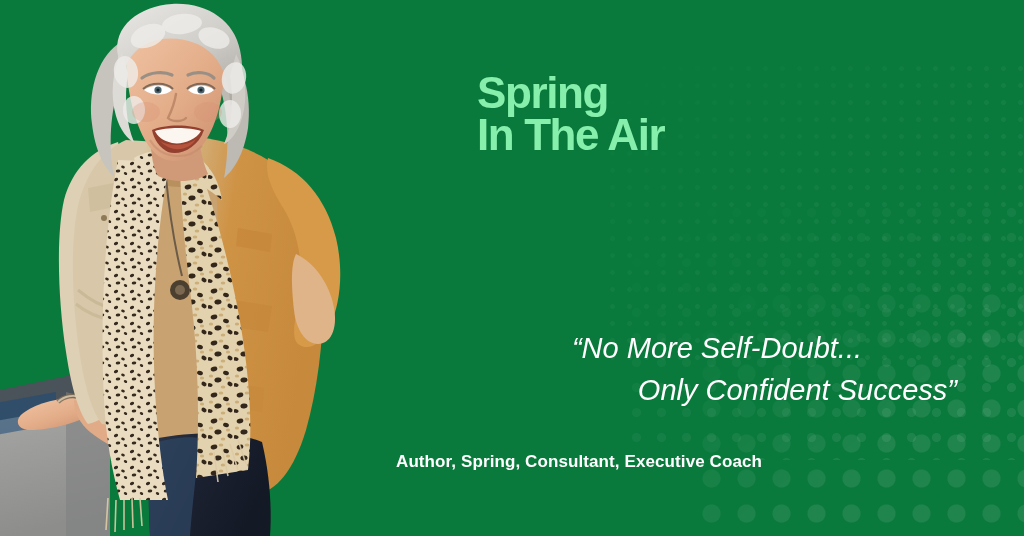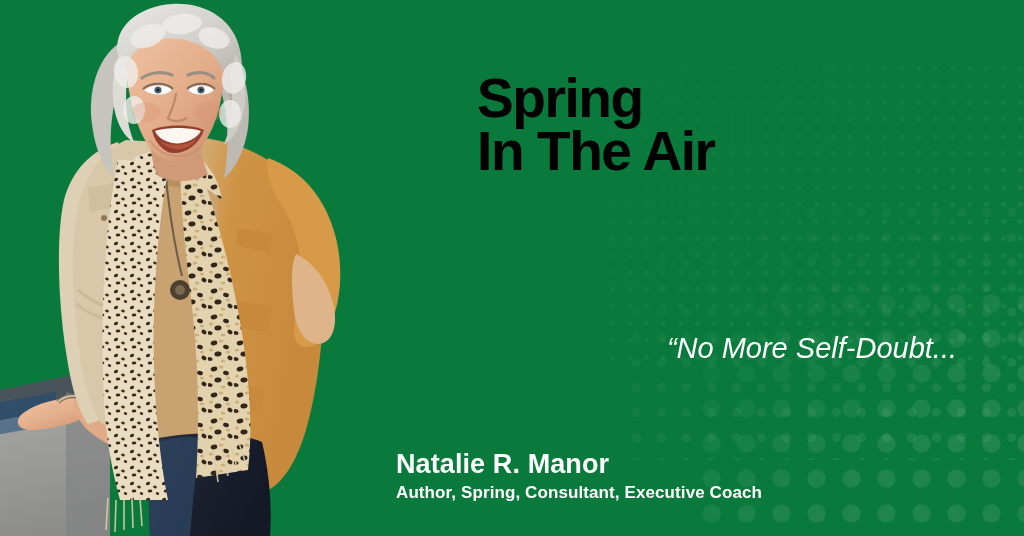--- a/index.html
+++ b/index.html
@@ -40,39 +40,39 @@
     background-image:radial-gradient(circle at 50% 50%, rgba(255,255,255,0.085) 8.5px, rgba(255,255,255,0) 9.6px);
     background-size:35px 35px;
     -webkit-mask-image:linear-gradient(to bottom right, rgba(0,0,0,0) 4%, rgba(0,0,0,1) 62%);
             mask-image:linear-gradient(to bottom right, rgba(0,0,0,0) 4%, rgba(0,0,0,1) 62%);
   }
 
   
   #headline {
     position:absolute;
     left:477px; top:72px;
-    color:#000000;
+    color:#86efac;
     font-weight:bold;
-    font-size:55px;
+    font-size:44px;
     line-height:0.96;
     letter-spacing:-1.4px;
     white-space:pre-line;
     text-shadow:0 0 1px rgba(0,0,0,0.12);
   }
 
   #quote {
     position:absolute;
     left:477px; top:327px;
     width:480px;
     color:#ffffff;
     font-style:italic;
     font-size:29px;
     line-height:1.45;
   }
-  .quote-line-1 { display:block; text-align:right; }
+  .quote-line-1 { display:block; text-align:center; }
   .quote-line-2 { display:block; text-align:right; }
 
   #byline {
     position:absolute;
     left:396px; top:449px;
   }
   #person-name {
     display:block;
     color:#ffffff;
     font-weight:bold;
@@ -317,20 +317,20 @@
       </g>
 
     </svg>
   </div>
 
   <div id="headline">Spring
 In The Air</div>
 
   <div id="quote">
     <span class="quote-line-1">“No More Self-Doubt...</span>
+    <span class="quote-line-2">Only Confident Success”</span>
   </div>
 
   <div id="byline">
-    <span id="person-name">Natalie R. Manor</span>
     <span id="person-role">Author, Spring, Consultant, Executive Coach</span>
   </div>
 
 </div>
 
 </body></html>

